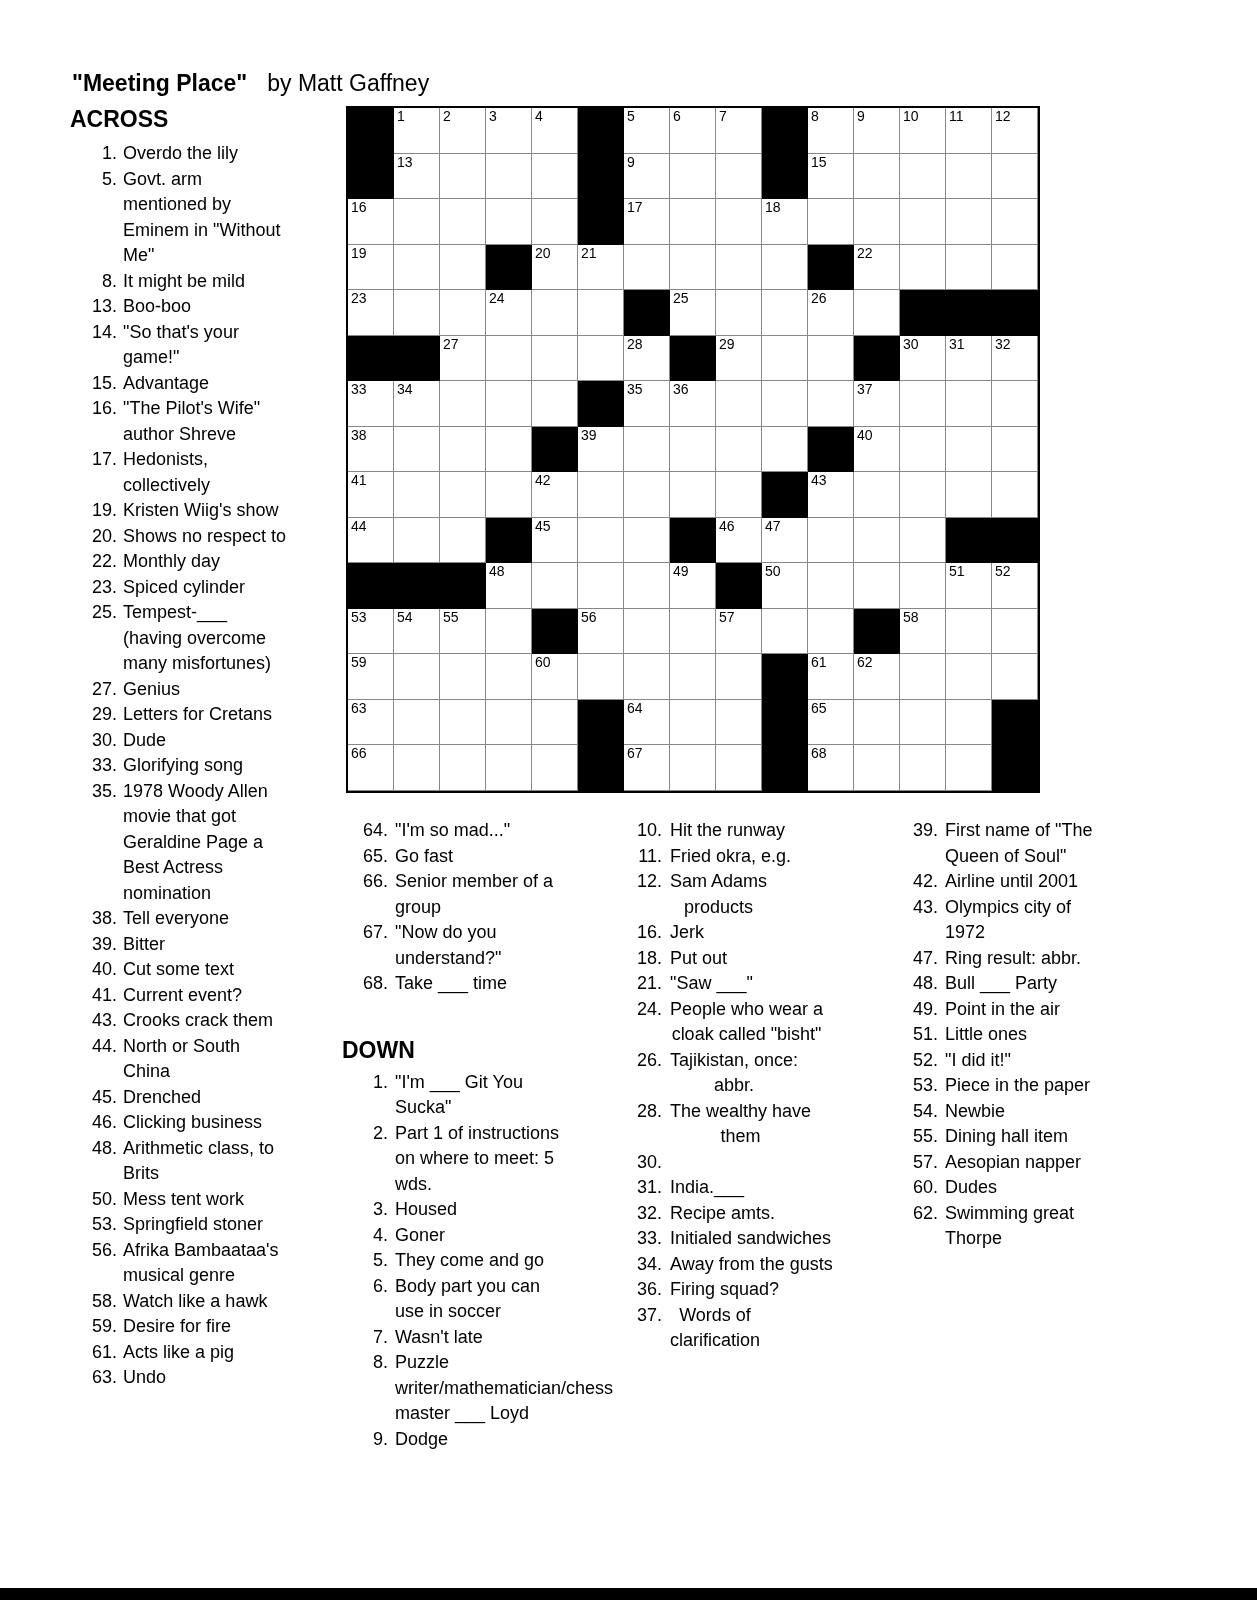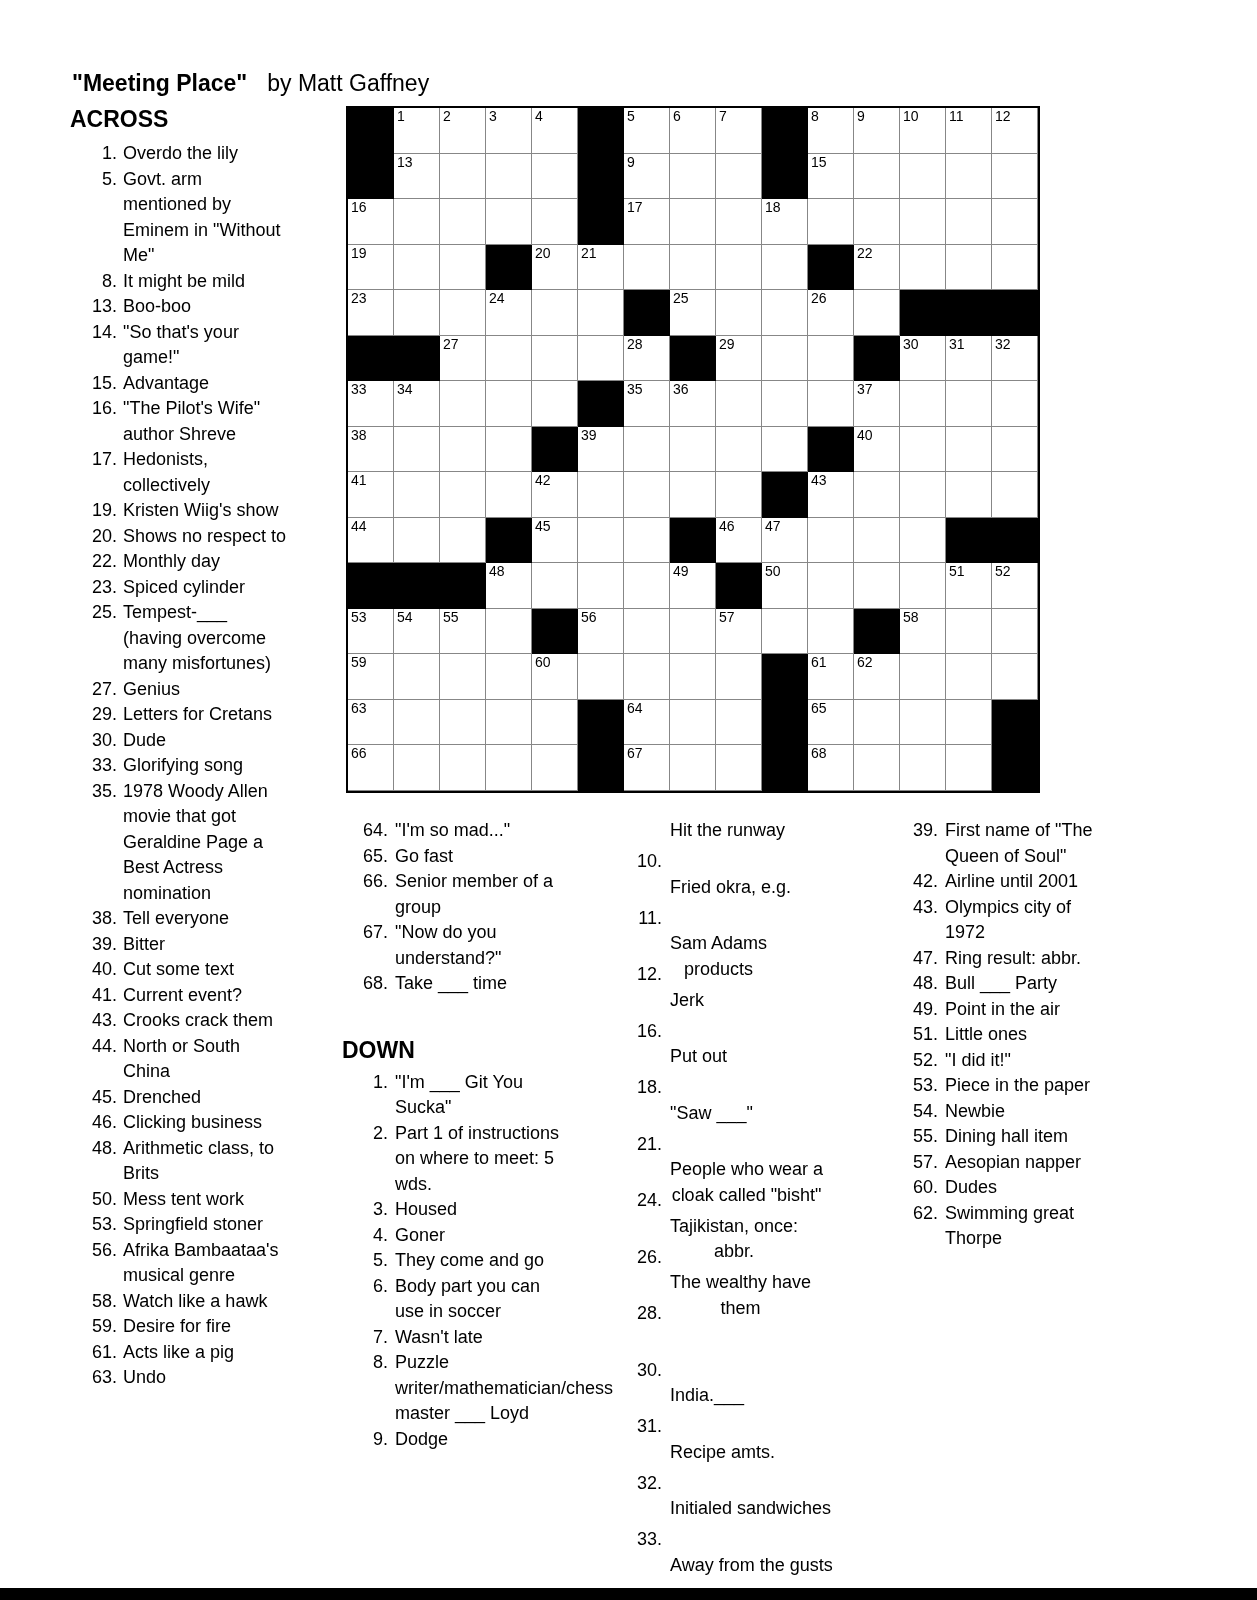--- a/index.html
+++ b/index.html
@@ -77,21 +77,21 @@
     font-size: 14px;
     line-height: 15px;
   }
 
   .bcol { position: absolute; top: 818px; }
   .bcol1 { left: 342px; width: 320px; }
   .bcol2 { left: 618px; width: 270px; }
   .bcol3 { left: 888px; width: 260px; }
   .bcol1 .clue .num { flex-basis: 46px; width: 46px; }
   .bcol1 .clue .txt { margin-left: 7px; }
-  .bcol2 .clue .num { flex-basis: 44px; width: 44px; margin-top: 31px; }
+  .bcol2 .clue .num { flex-basis: 44px; width: 44px; }
   .bcol2 .clue .txt { margin-left: 8px; text-align: center; }
   .bcol3 .clue .num { flex-basis: 50px; width: 50px; }
   .bcol3 .clue .txt { margin-left: 7px; }
   .down-heading { margin-top: 40px; margin-bottom: 7px; }
 
   .bottom-bar {
     position: absolute;
     left: 0; top: 1588px;
     width: 1257px; height: 12px;
     background: #000000;

